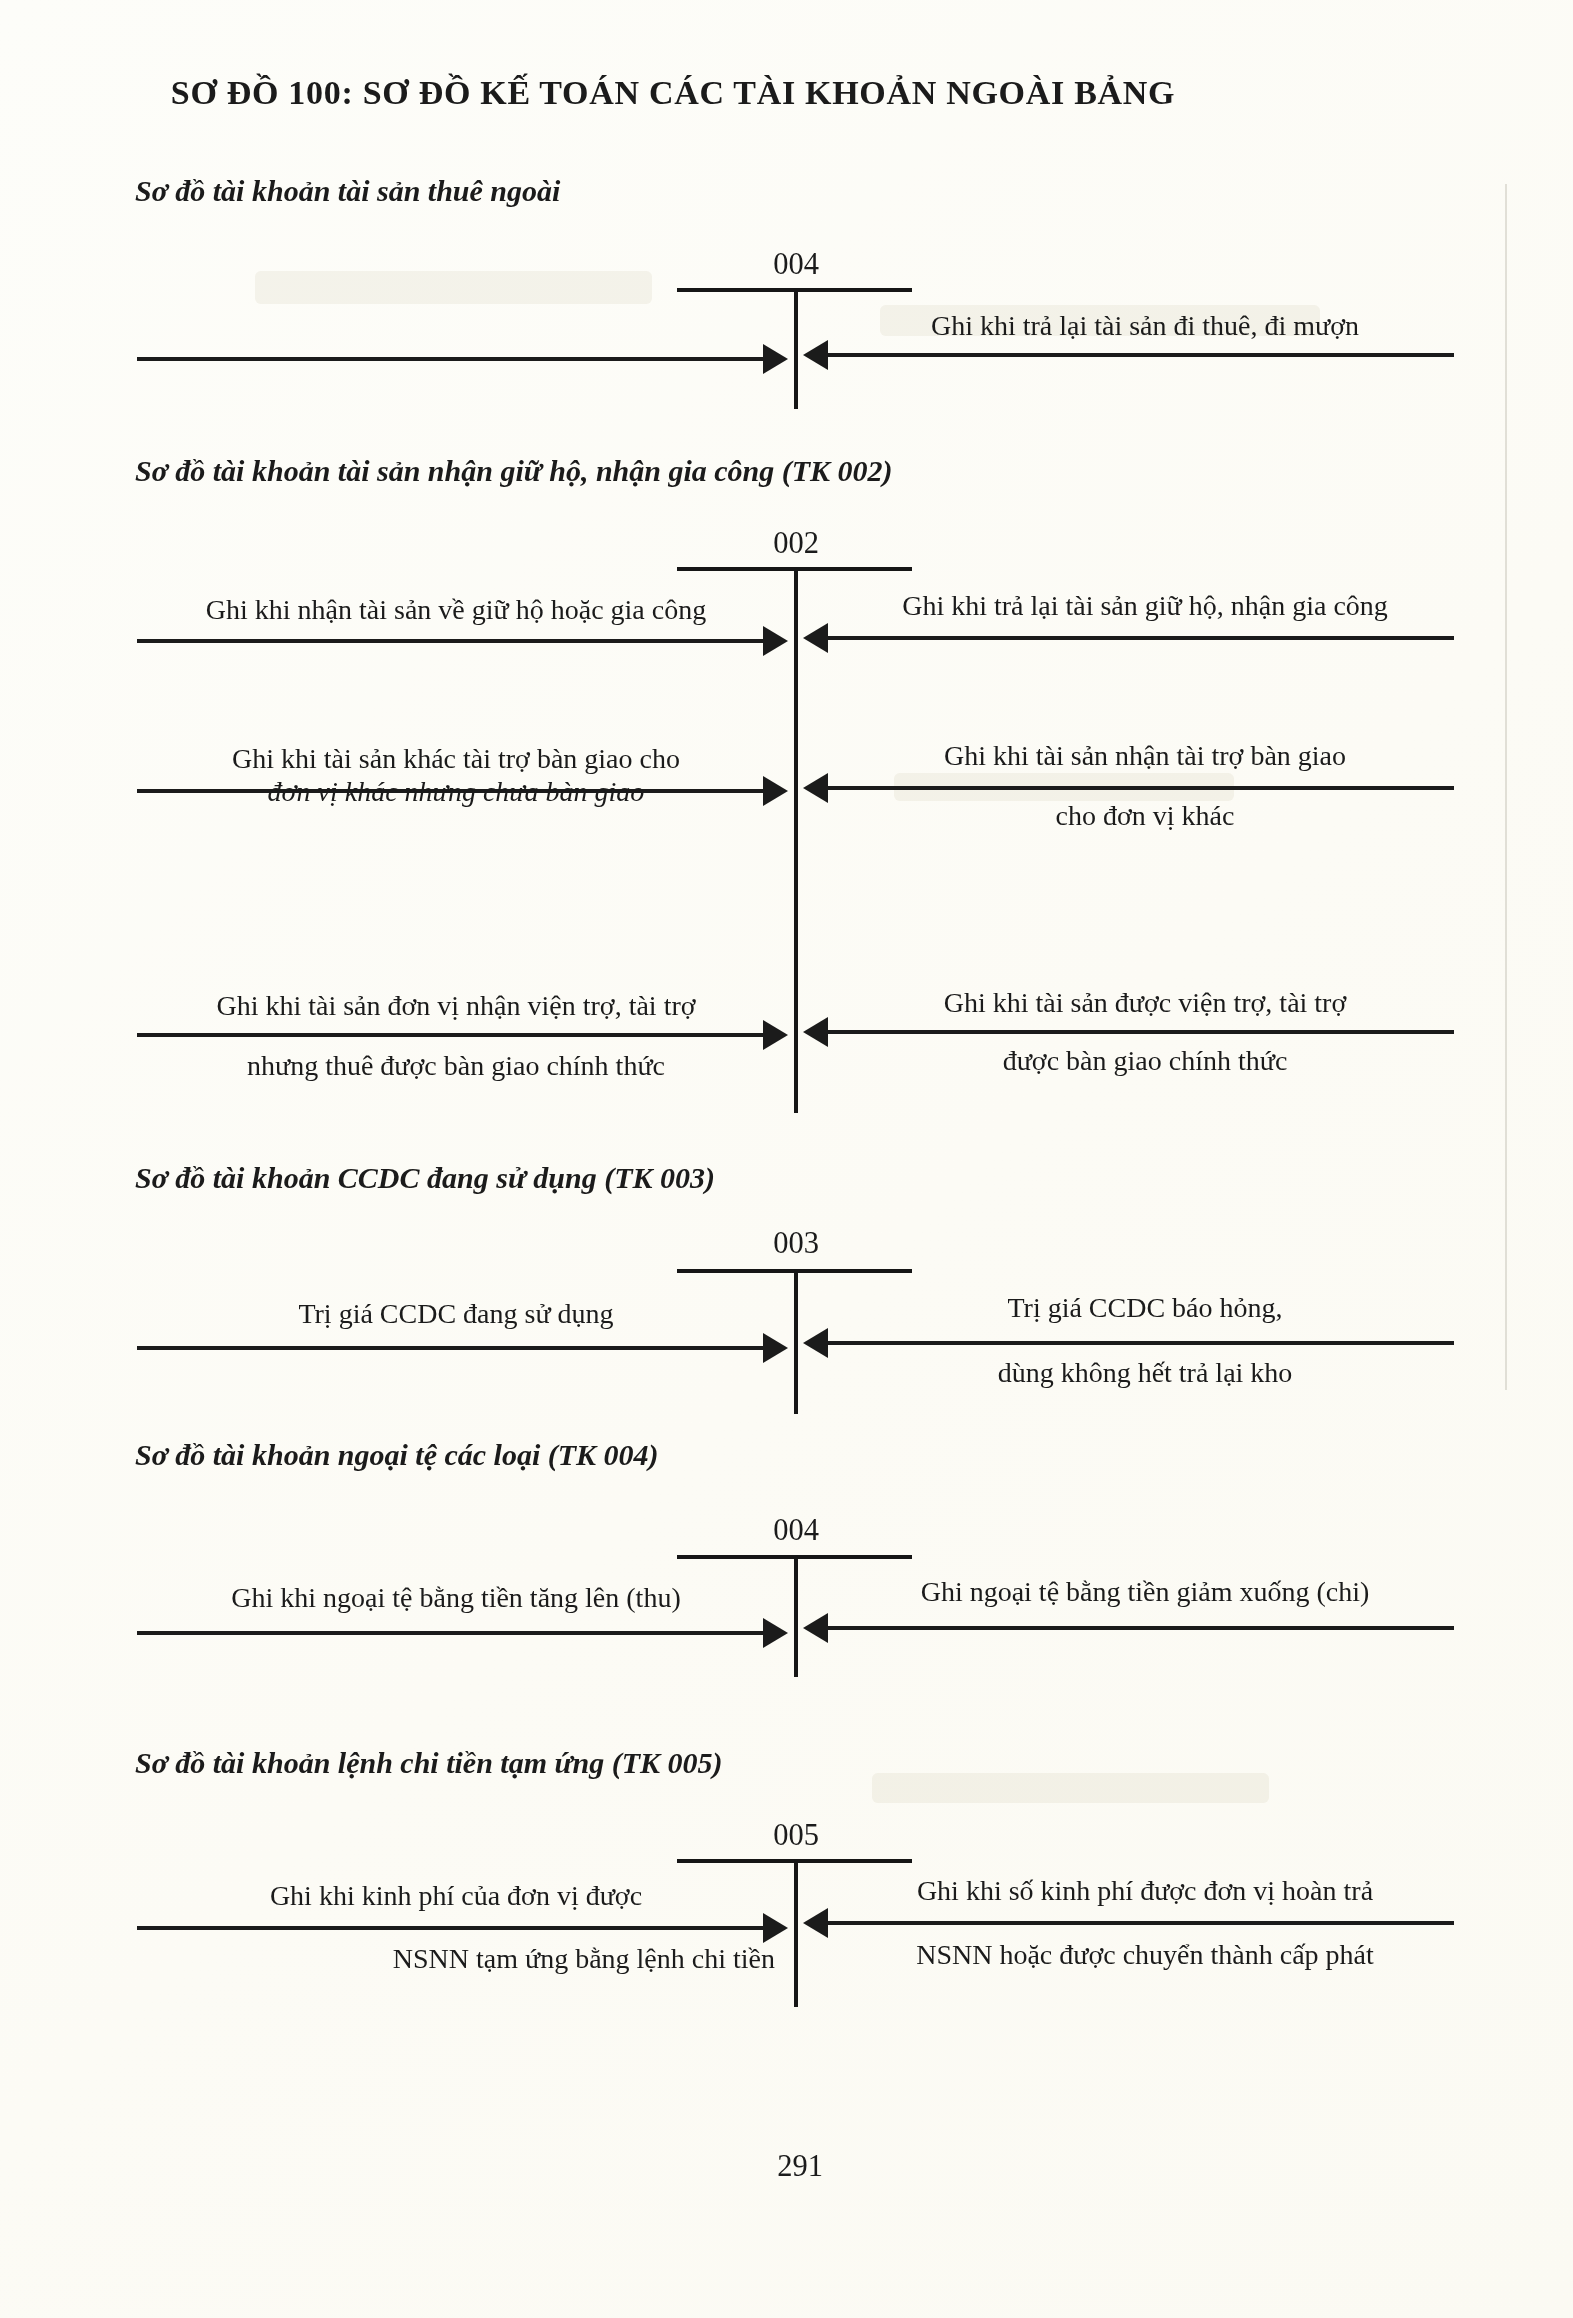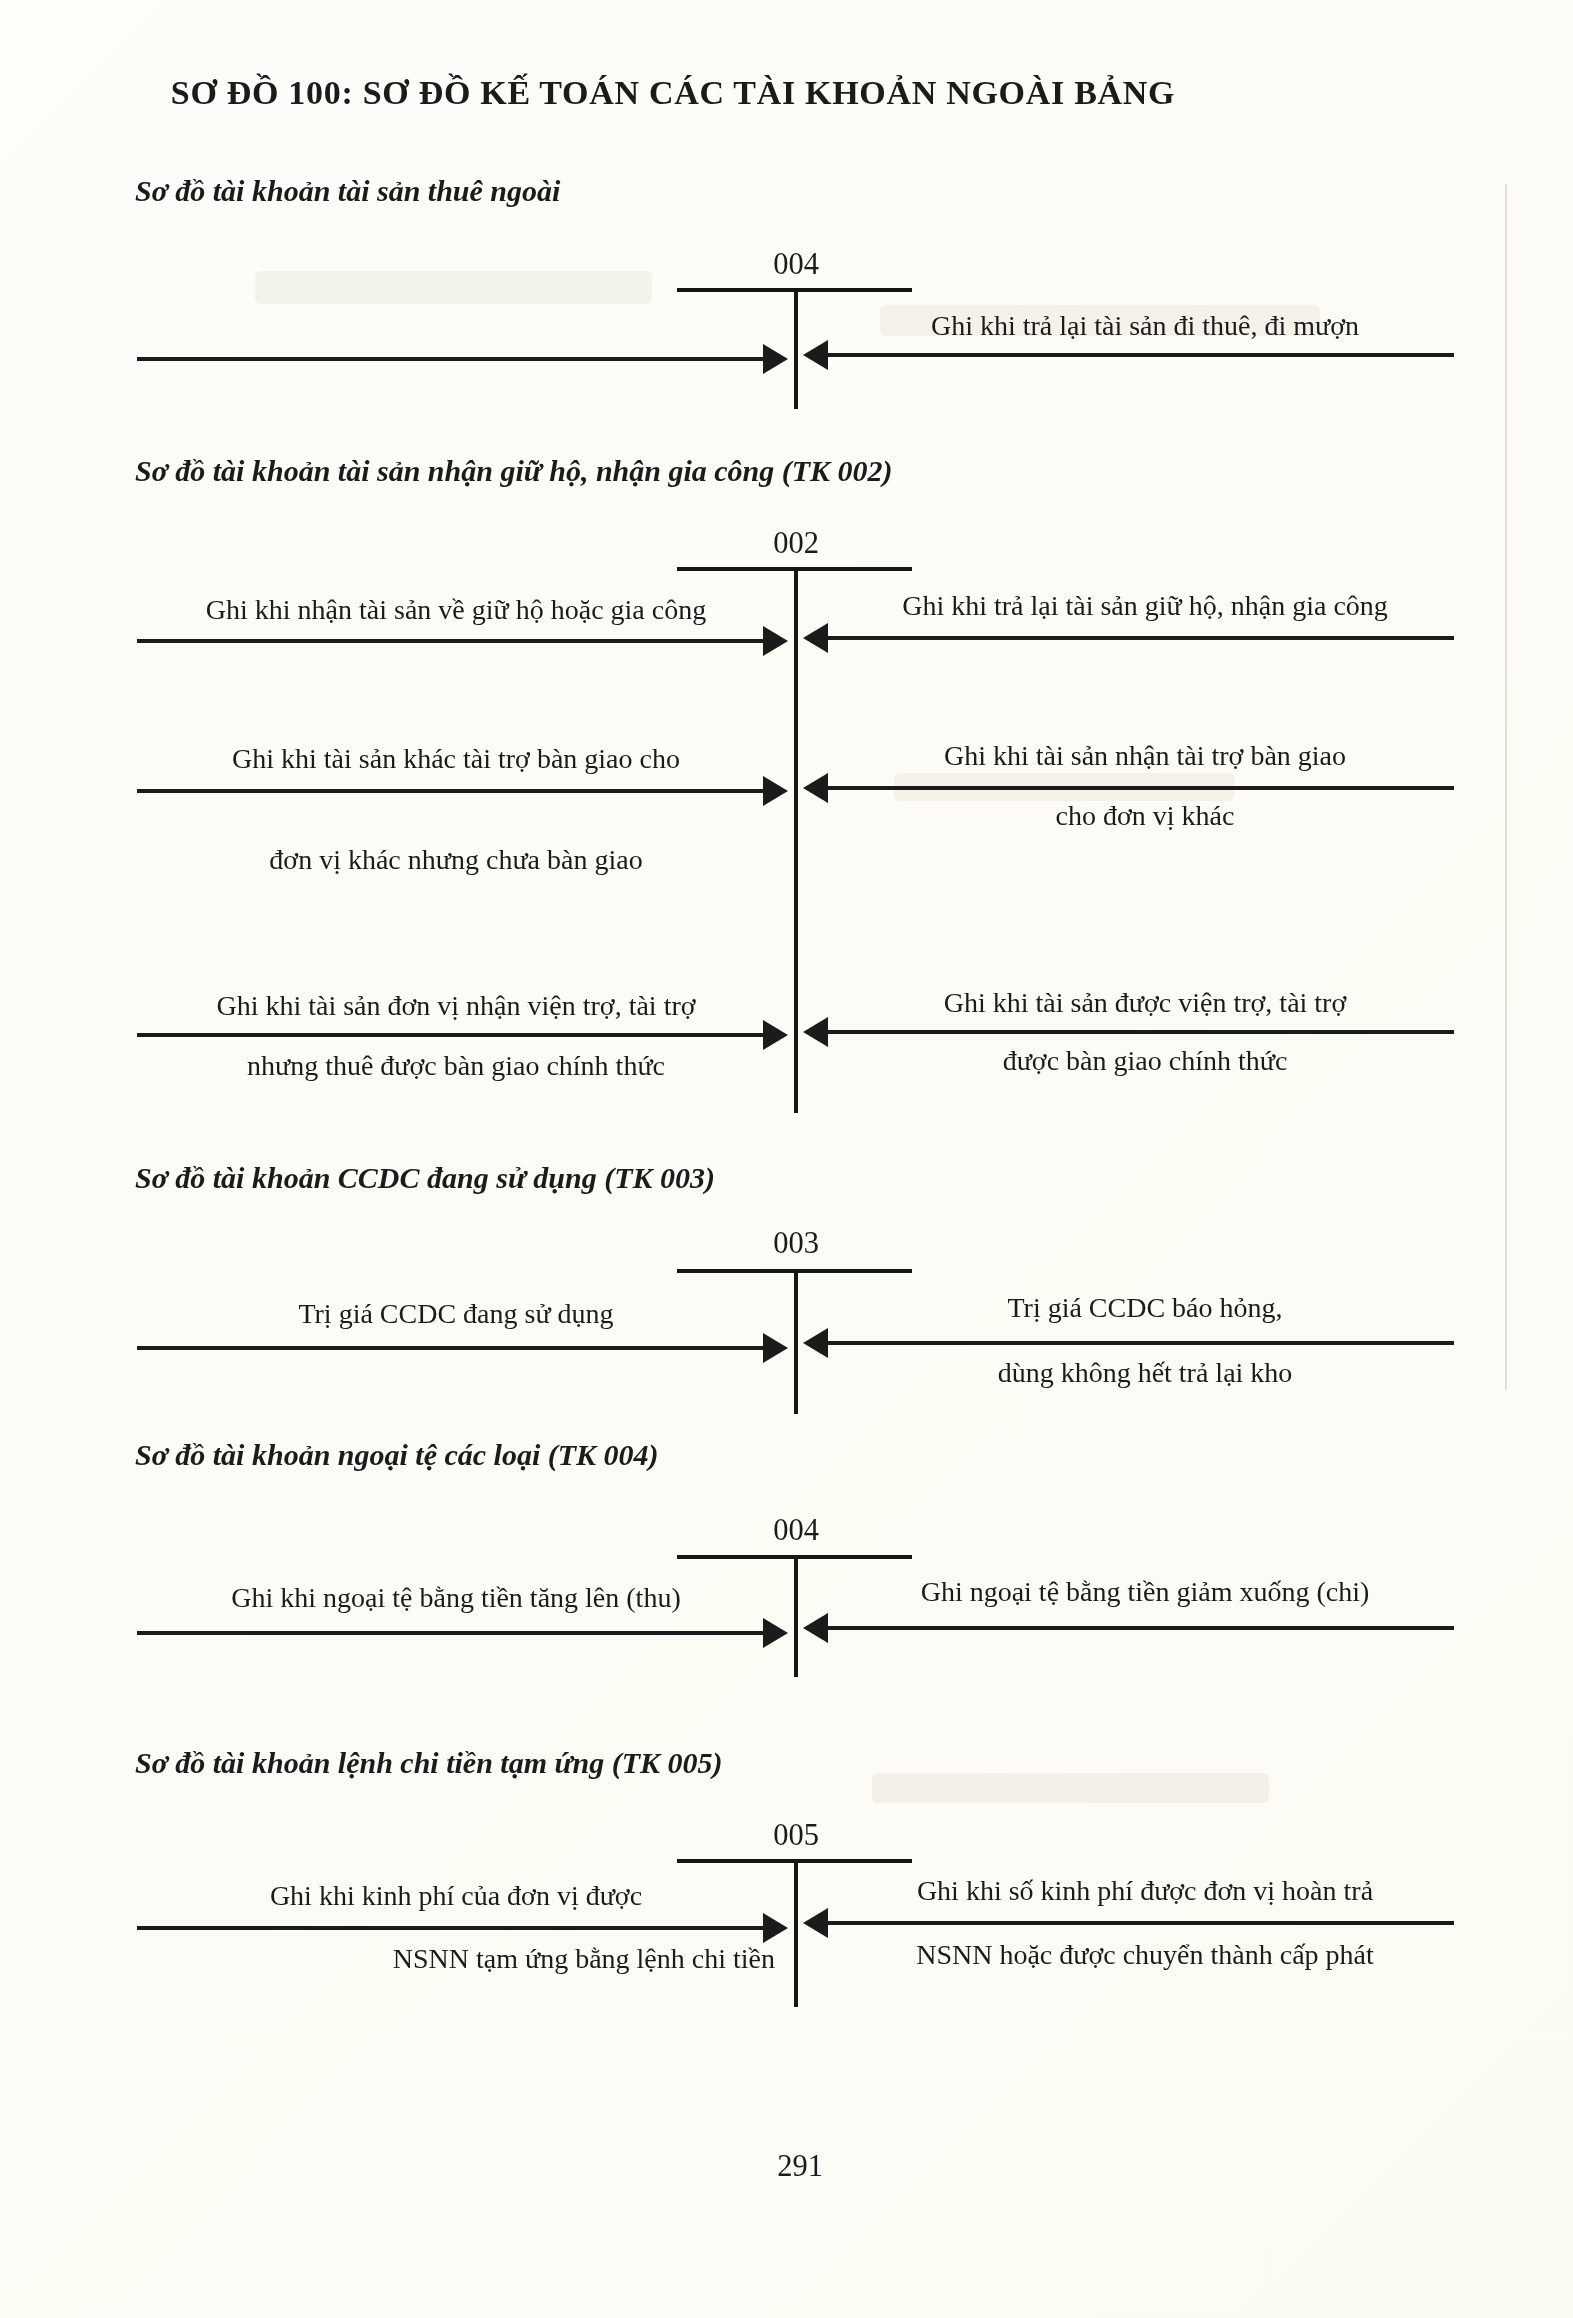--- a/index.html
+++ b/index.html
@@ -135,21 +135,21 @@
   <div class="tbar" style="top:567px;"></div>
   <div class="vline" style="top:567px; height:546px;"></div>
 
   <div class="lbl left-lbl" style="top:594px;">Ghi khi nhận tài sản về giữ hộ hoặc gia công</div>
   <div class="harrow pr" style="top:639px;"></div>
   <div class="lbl right-lbl" style="top:590px;">Ghi khi trả lại tài sản giữ hộ, nhận gia công</div>
   <div class="harrow pl" style="top:636px;"></div>
 
   <div class="lbl left-lbl" style="top:743px;">Ghi khi tài sản khác tài trợ bàn giao cho</div>
   <div class="harrow pr" style="top:789px;"></div>
-  <div class="lbl left-lbl" style="top:844px;">đơn vị khác nhưng chưa bàn giao</div>
+  <div class="lbl left-lbl" style="top:776px;font-style:italic;">đơn vị khác nhưng chưa bàn giao</div>
   <div class="lbl right-lbl" style="top:740px;">Ghi khi tài sản nhận tài trợ bàn giao</div>
   <div class="harrow pl" style="top:786px;"></div>
   <div class="lbl right-lbl" style="top:800px;">cho đơn vị khác</div>
 
   <div class="lbl left-lbl" style="top:990px;">Ghi khi tài sản đơn vị nhận viện trợ, tài trợ</div>
   <div class="harrow pr" style="top:1033px;"></div>
   <div class="lbl left-lbl" style="top:1050px;">nhưng thuê được bàn giao chính thức</div>
   <div class="lbl right-lbl" style="top:987px;">Ghi khi tài sản được viện trợ, tài trợ</div>
   <div class="harrow pl" style="top:1030px;"></div>
   <div class="lbl right-lbl" style="top:1045px;">được bàn giao chính thức</div>

